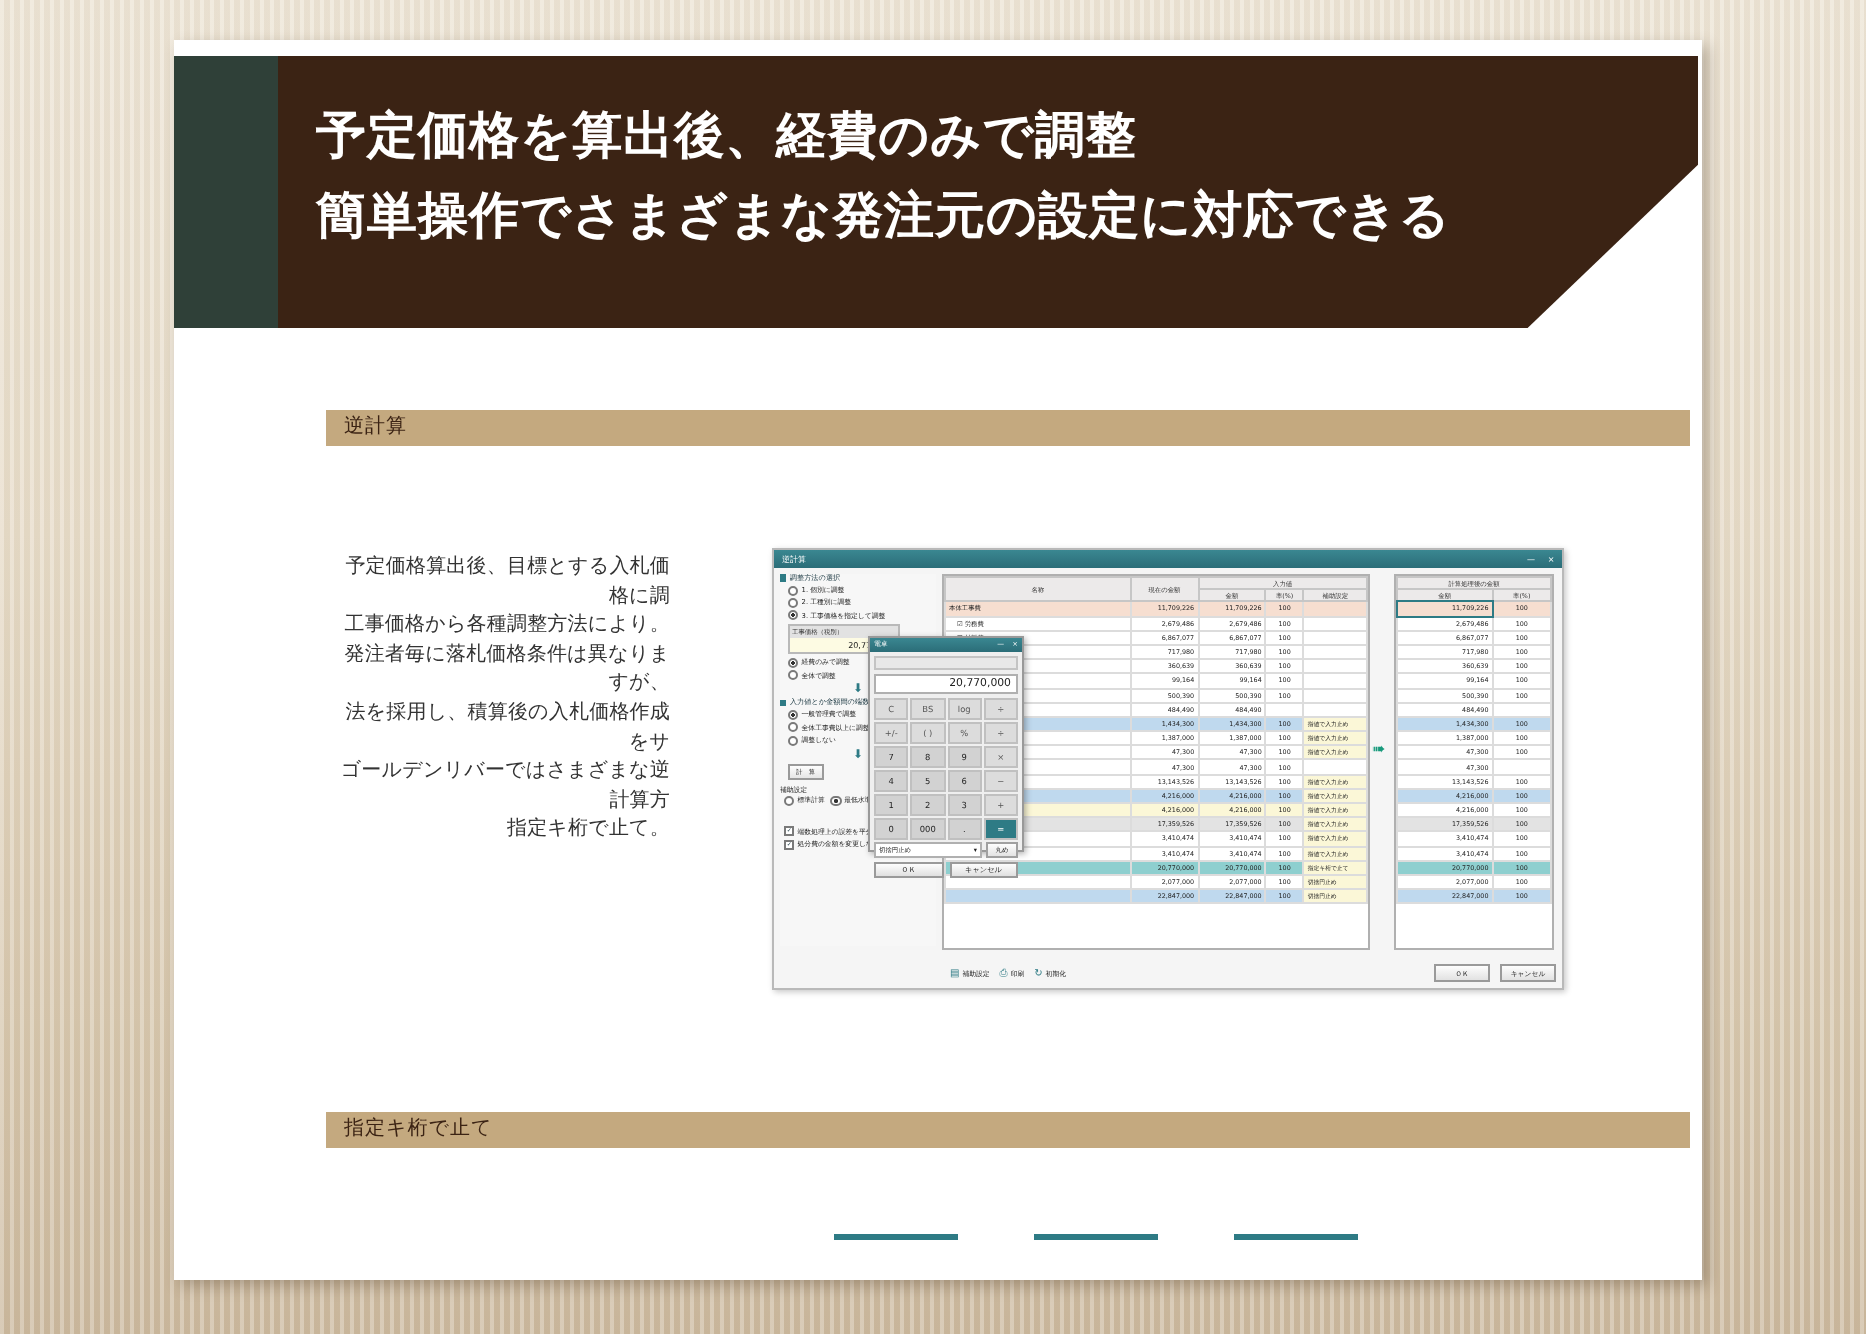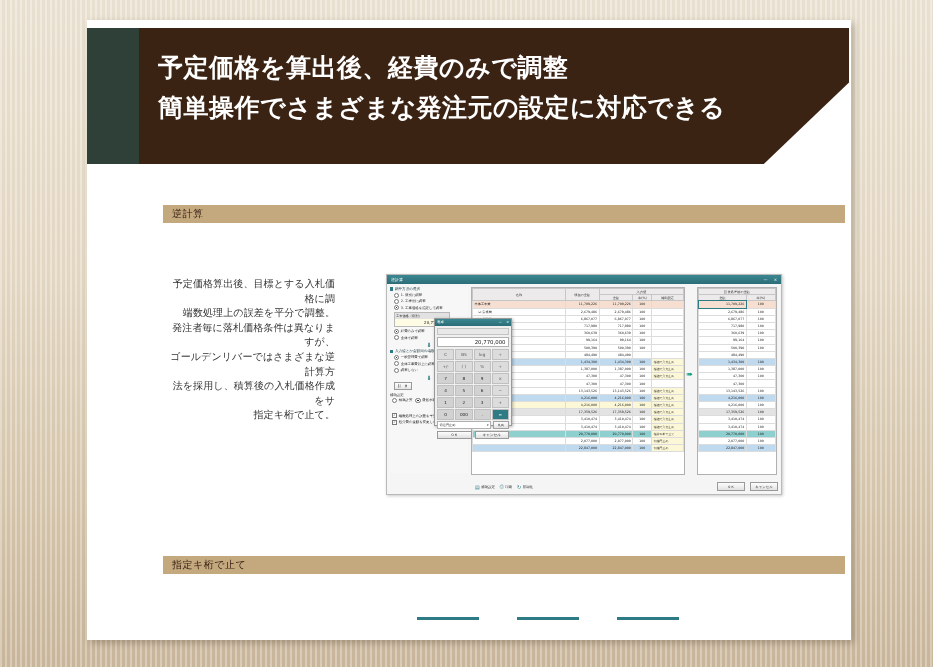--- a/index.html
+++ b/index.html
@@ -148,24 +148,24 @@
     <div>予定価格を算出後、経費のみで調整</div>
     <div>簡単操作でさまざまな発注元の設定に対応できる</div>
   </div>
 
   <div class="sec" id="sec1">
     <div class="tan">逆計算</div>
   </div>
 
   <div id="copy">
     <div>予定価格算出後、目標とする入札価格に調</div>
-    <div>端数処理上の誤差を平分で調整。</div>
+    <div>工事価格から各種調整方法により。</div>
     <div>発注者毎に落札価格条件は異なりますが、</div>
+    <div>法を採用し、積算後の入札価格作成をサ</div>
     <div>ゴールデンリバーではさまざまな逆計算方</div>
-    <div>法を採用し、積算後の入札価格作成をサ</div>
     <div>指定キ桁で止て。</div>
   </div>
 
   <div id="app">
     <div id="apptitle">
       <span>逆計算</span>
       <span class="tbtn" style="right:11px;">—</span>
       <span class="tbtn" style="right:1px;">×</span>
     </div>
 

